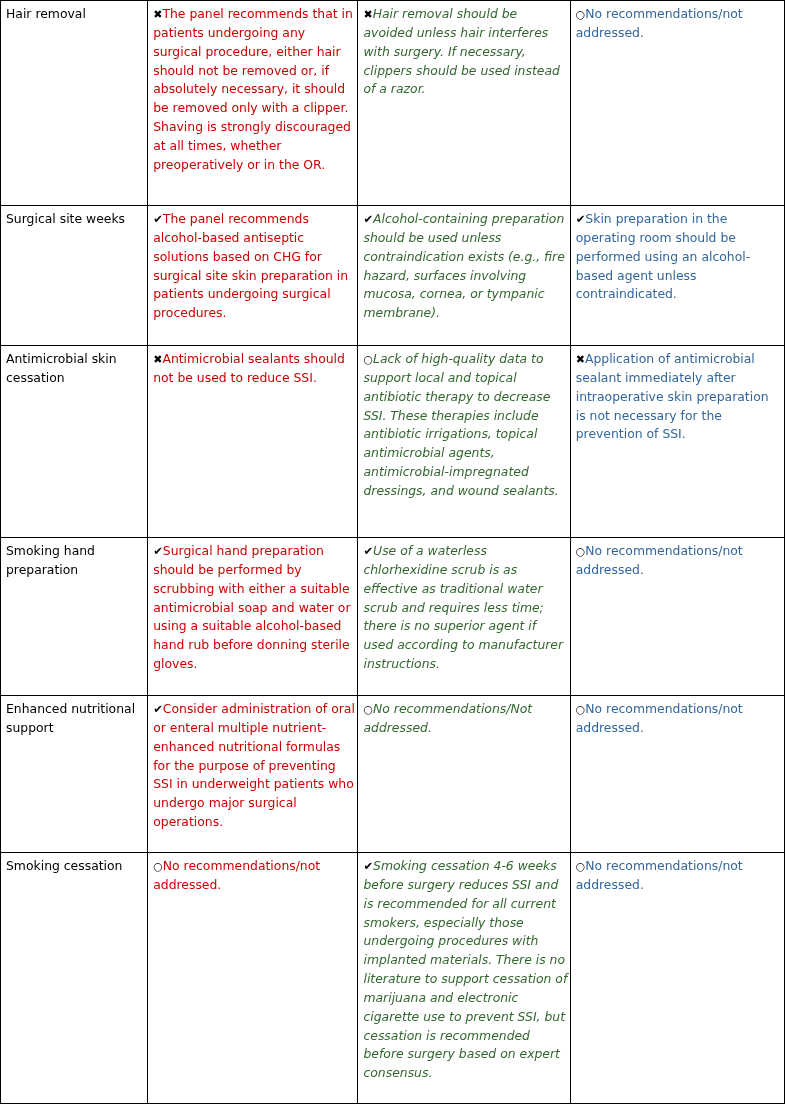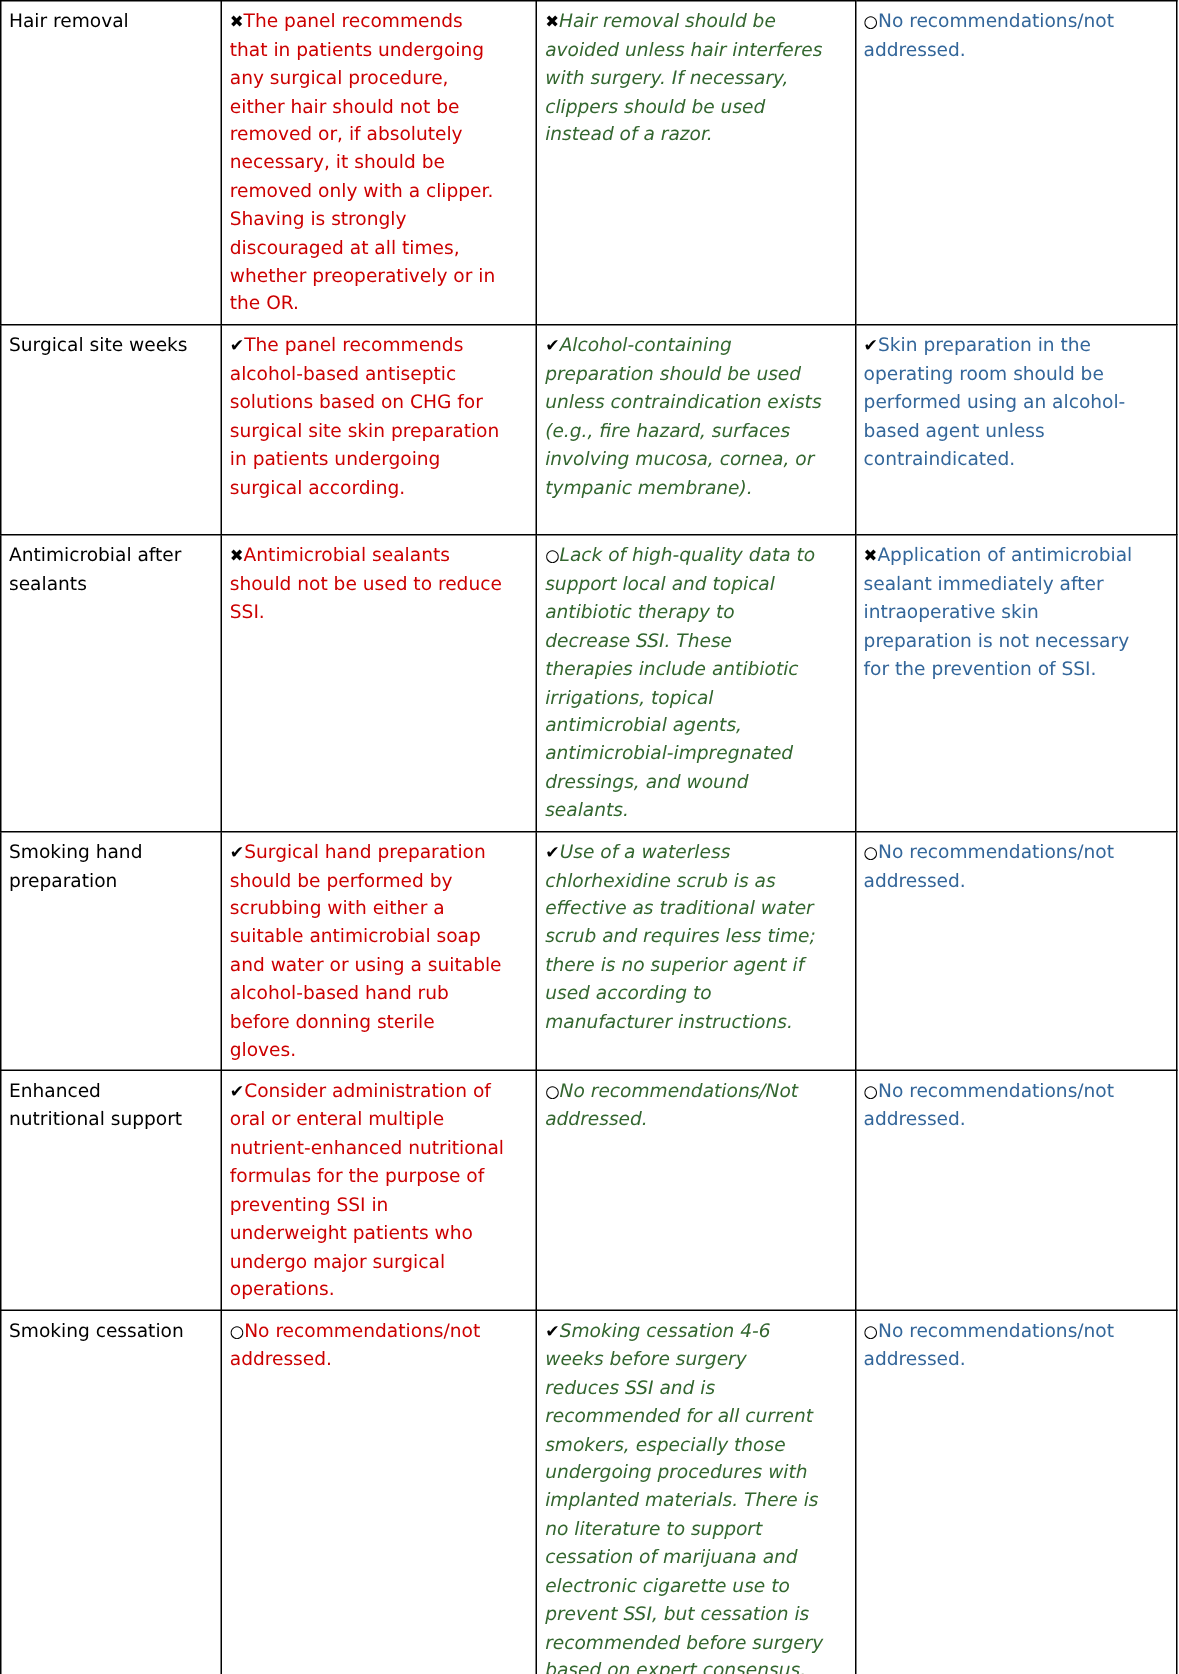--- a/index.html
+++ b/index.html
@@ -16,21 +16,21 @@
   #recommendation-table {
     border-collapse: collapse;
     table-layout: fixed;
     width: 785px;
     margin: 0;
     border: 1px solid #000000;
   }
   #recommendation-table td {
     border: 1px solid #000000;
     vertical-align: top;
-    padding: 4px 20px 4px 5px;
+    padding: 4px 2px 4px 5px;
     font-size: 12.4px;
     line-height: 1.52;
   }
   .col-topic   { width: 147px; }
   .col-a       { width: 210px; }
   .col-b       { width: 212px; }
   .col-c       { width: 214px; }
 
   td.topic-cell {
     color: #000000;
@@ -85,33 +85,33 @@
       <td class="cell-c">
         <span class="mark mark-circle">○</span><span class="cell-text">No recommendations/not addressed.</span>
       </td>
     </tr>
 
     <tr class="row-1">
       <td class="topic-cell">
         <span>Surgical site weeks</span>
       </td>
       <td class="cell-a">
-        <span class="mark mark-check">✔</span><span class="cell-text">The panel recommends alcohol-based antiseptic solutions based on CHG for surgical site skin preparation in patients undergoing surgical according.</span>
+        <span class="mark mark-check">✔</span><span class="cell-text">The panel recommends alcohol-based antiseptic solutions based on CHG for surgical site skin preparation in patients undergoing surgical procedures.</span>
       </td>
       <td class="cell-b">
         <span class="mark mark-check">✔</span><span class="cell-text">Alcohol-containing preparation should be used unless contraindication exists (e.g., fire hazard, surfaces involving mucosa, cornea, or tympanic membrane).</span>
       </td>
       <td class="cell-c">
         <span class="mark mark-check">✔</span><span class="cell-text">Skin preparation in the operating room should be performed using an alcohol-based agent unless contraindicated.</span>
       </td>
     </tr>
 
     <tr class="row-2">
       <td class="topic-cell">
-        <span>Antimicrobial after sealants</span>
+        <span>Antimicrobial skin cessation</span>
       </td>
       <td class="cell-a">
         <span class="mark mark-cross">✖</span><span class="cell-text">Antimicrobial sealants should not be used to reduce SSI.</span>
       </td>
       <td class="cell-b">
         <span class="mark mark-circle">○</span><span class="cell-text">Lack of high-quality data to support local and topical antibiotic therapy to decrease SSI. These therapies include antibiotic irrigations, topical antimicrobial agents, antimicrobial-impregnated dressings, and wound sealants.</span>
       </td>
       <td class="cell-c">
         <span class="mark mark-cross">✖</span><span class="cell-text">Application of antimicrobial sealant immediately after intraoperative skin preparation is not necessary for the prevention of SSI.</span>
       </td>

